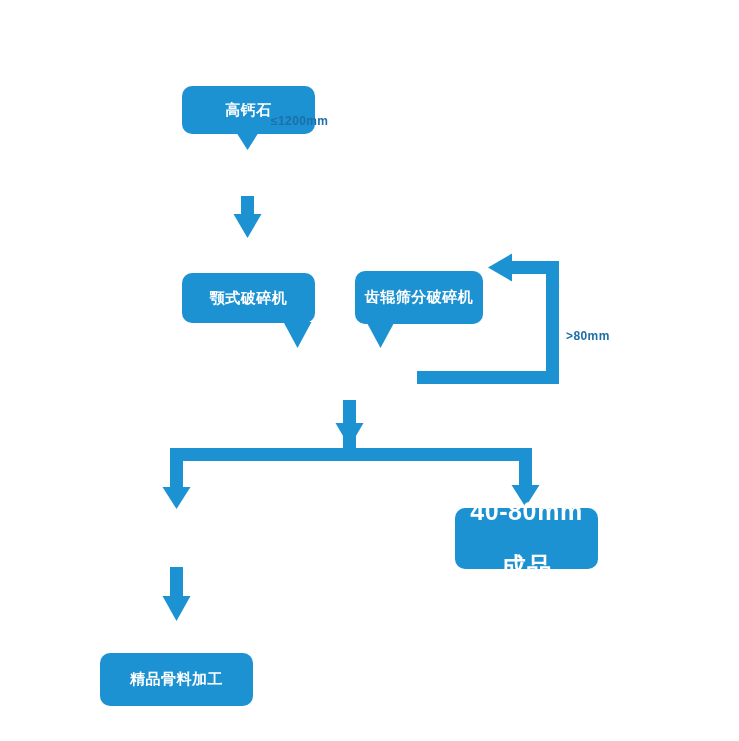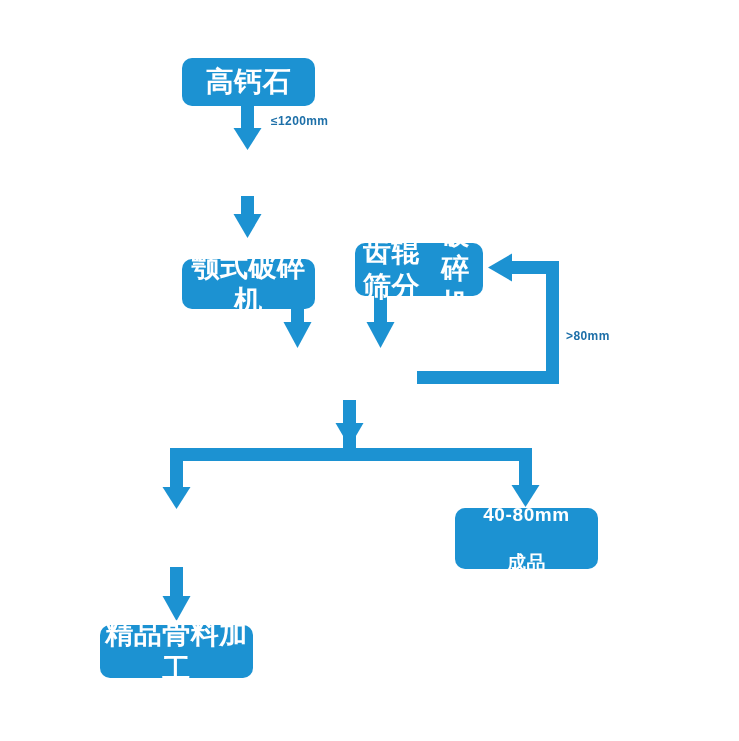--- a/index.html
+++ b/index.html
@@ -32,23 +32,23 @@
     color: #ffffff;
     font-weight: bold;
     display: flex;
     align-items: center;
     justify-content: center;
     text-align: center;
     line-height: 1.22;
     letter-spacing: 0.5px;
     z-index: 3;
   }
-  .node.cjk { font-size: 28px; }
+  .node.cjk { font-size: 15px; margin-top: 28px; }
   .node.latin { font-size: 20px; letter-spacing: 1px; }
-  .node.latin-cjk { font-size: 19px; letter-spacing: 0.6px; gap: 24px; }
+  .node.latin-cjk { font-size: 25px; letter-spacing: 0.6px; gap: 24px; }
   .edge-label {
     position: absolute;
     color: #1d6fa8;
     font-weight: bold;
     font-size: 12px;
     letter-spacing: 0.4px;
     white-space: nowrap;
     z-index: 4;
   }
 </style>
@@ -111,21 +111,21 @@
         <polygon points="162.5,596 190.5,596 176.5,621"></polygon>
       </g>
     </g>
   </svg>
 
   <div class="node cjk" style="left:182px; top:58px; width:133px; height:48px;">
     <span>高钙石</span>
   </div>
 
 
-  <div class="node cjk" style="left:182px; top:259px; width:133px; height:50px;">
+  <div class="node cjk" style="left:182px; top:245px; width:133px; height:50px;">
     <span>颚式破碎机</span>
   </div>
 
   <div class="node cjk" style="left:355px; top:243px; width:128px; height:53px; flex-direction:row;">
     <span>齿辊筛分</span>
     <span>破碎机</span>
   </div>
 
 
 

